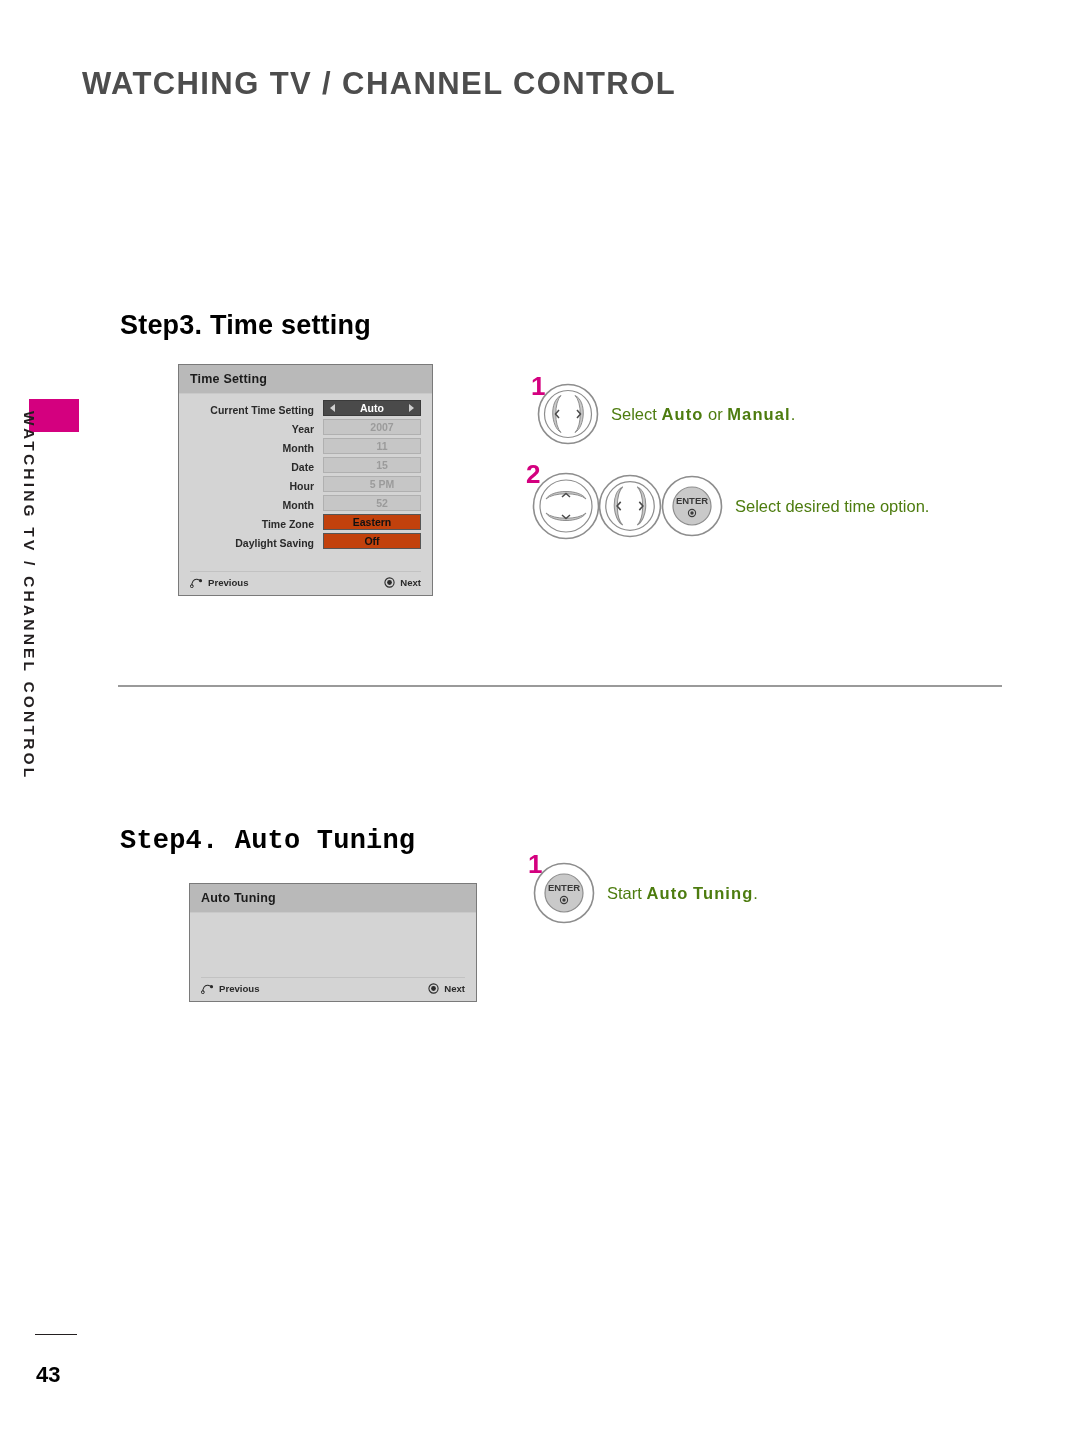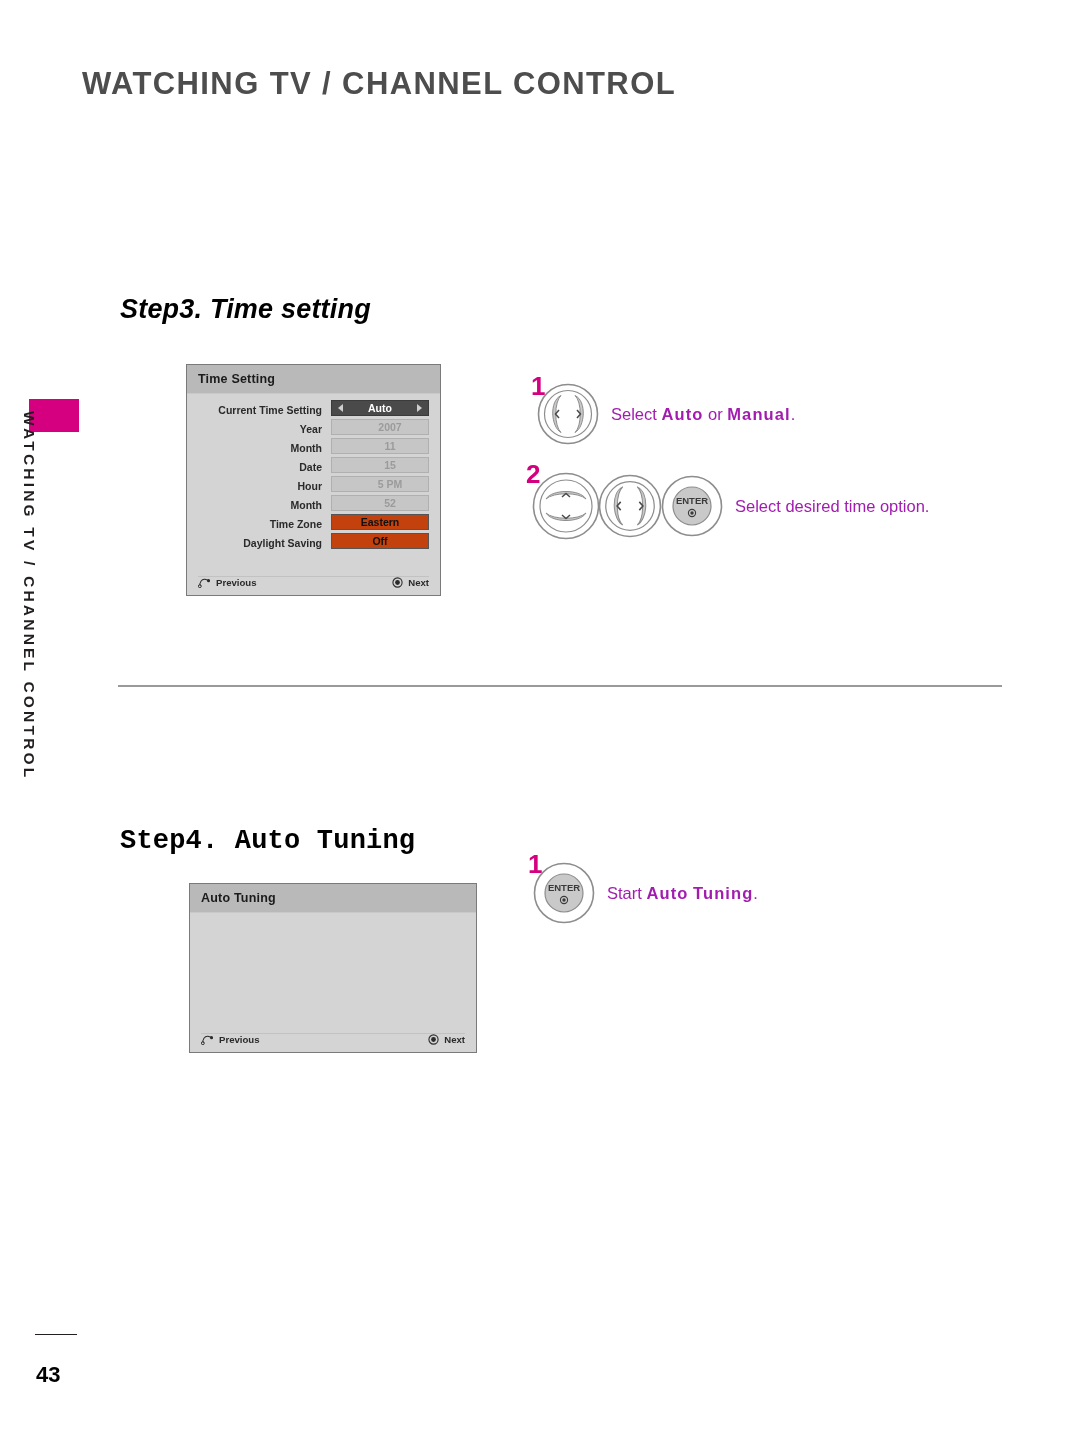--- a/index.html
+++ b/index.html
@@ -57,21 +57,21 @@
 
   
   .step-heading {
     position: absolute;
     font-size: 27px;
     font-weight: bold;
     letter-spacing: 0.2px;
     color: #000000;
     white-space: nowrap;
   }
-  #step3-heading { left: 120px; top: 294px; font-style: italic; }
+  #step3-heading { left: 120px; top: 310px; }
   #step4-heading { left: 120px; top: 826px; font-family: Liberation Mono, monospace; }
 
   
   .osd {
     position: absolute;
     background: #d4d4d4;
     border: 1px solid #7a7a7a;
     box-sizing: border-box;
   }
   .osd-title {
@@ -80,21 +80,21 @@
     font-weight: bold;
     color: #1b1b1b;
     padding: 7px 0 7px 11px;
     border-bottom: 1px solid #c9c9c9;
     letter-spacing: 0.2px;
   }
   .osd-body { padding: 6px 11px 0 11px; }
 
   
   #time-setting-dialog {
-    left: 186px;
+    left: 178px;
     top: 364px;
     width: 255px;
     height: 232px;
   }
   .ts-row {
     display: flex;
     align-items: flex-end;
     justify-content: flex-end;
     margin-bottom: 3px;
   }
@@ -150,37 +150,38 @@
     border-top: 4px solid transparent;
     border-bottom: 4px solid transparent;
     border-left: 5px solid #cfcfcf;
   }
 
   
   #auto-tuning-dialog {
     left: 189px;
     top: 883px;
     width: 288px;
-    height: 170px;
+    height: 119px;
   }
   .at-text {
     font-size: 10.6px;
     font-weight: bold;
     color: #2a2a2a;
     line-height: 15px;
     padding: 9px 0 0 2px;
   }
 
   
   .osd-footer {
     position: absolute;
     left: 11px;
     right: 11px;
     bottom: 7px;
     border-top: 1px solid #c2c2c2;
+    padding-top: 5px;
     display: flex;
     justify-content: space-between;
     font-size: 9.6px;
     font-weight: bold;
     color: #2a2a2a;
   }
   .footer-item {
     display: flex;
     align-items: center;
     gap: 5px;
@@ -206,21 +207,21 @@
     color: #d4007f;
     line-height: 1;
   }
   #num-1 { left: 531px; top: 373px; }
   #num-2 { left: 526px; top: 461px; }
   #num-3 { left: 528px; top: 851px; }
 
   .btn-icon { display: block; }
   .instr-text {
     font-size: 16.5px;
-    color: #a21caf;
+    color: #4d7c0f;
     white-space: nowrap;
     margin-left: 12px;
   }
   .instr-text b {
     font-weight: bold;
     letter-spacing: 1.1px;
   }
 
   
   .hr-mid {

